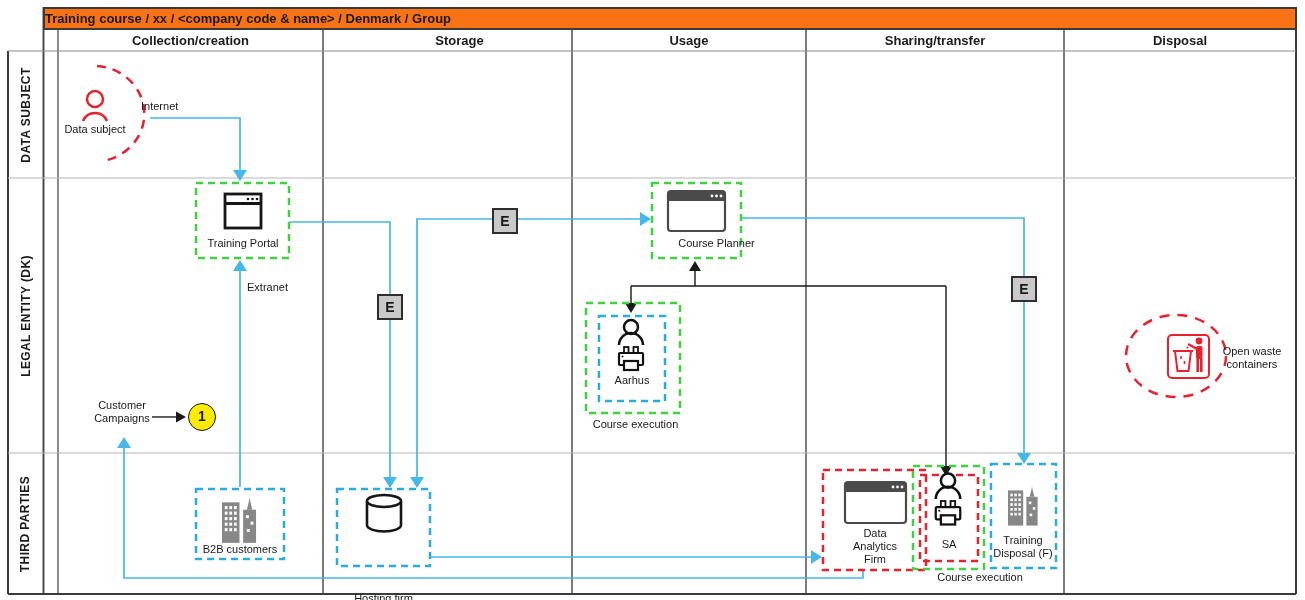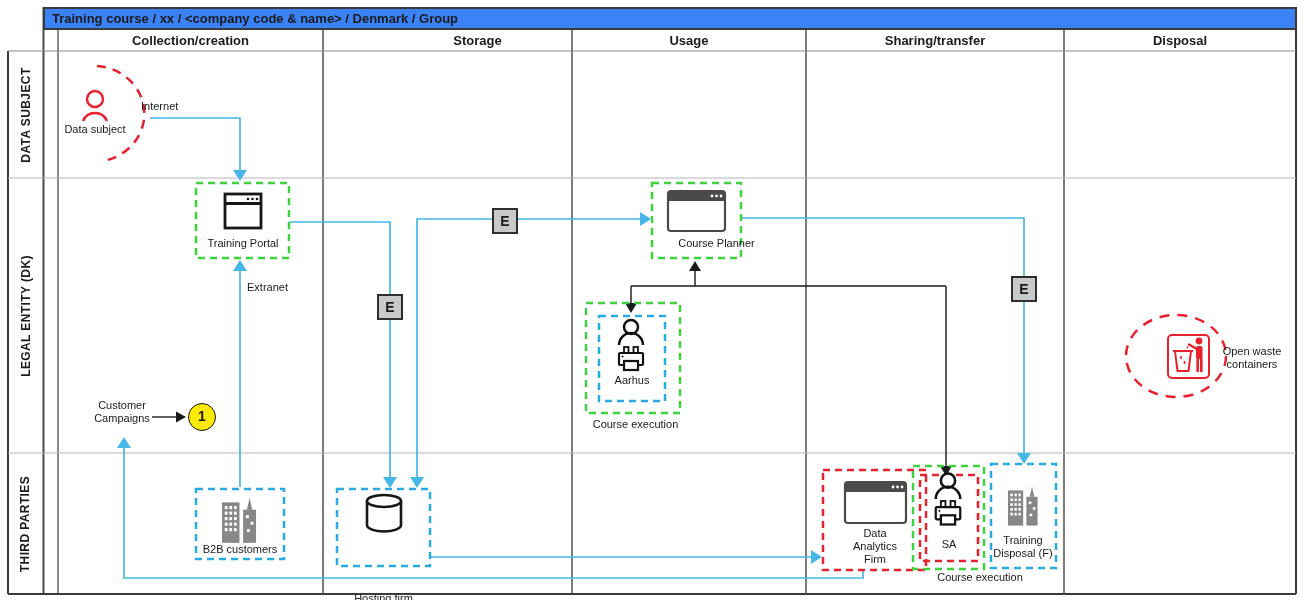--- a/index.html
+++ b/index.html
@@ -2,22 +2,22 @@
 <html><head>
 <meta charset="utf-8">
 <style>
   html,body{margin:0;padding:0;background:#ffffff;}
   #canvas{position:relative;width:1305px;height:600px;background:#ffffff;
           font-family:"Liberation Sans",sans-serif;color:#1a1a1a;overflow:hidden;}
   svg{position:absolute;left:0;top:0;}
   .lbl{position:absolute;font-size:11px;line-height:13px;color:#1a1a1a;}
   .ctr{text-align:center;}
   #title-bar{position:absolute;left:43px;top:7px;width:1254px;height:23px;
-             box-sizing:border-box;border:2px solid #3a3a3a;background:#3b82f6;
-             font-size:13px;font-weight:bold;line-height:19px;padding-left:7px;}
+             box-sizing:border-box;border:2px solid #3a3a3a;background:#f97316;
+             font-size:13px;font-weight:bold;line-height:19px;}
   .colhdr{position:absolute;top:33px;height:16px;font-size:13px;font-weight:bold;text-align:center;}
   .rowlabel{position:absolute;left:8px;width:35px;display:flex;align-items:center;justify-content:center;}
   .rowlabel span{transform:rotate(-90deg);white-space:nowrap;font-weight:bold;font-size:12px;letter-spacing:.4px;}
   .e-badge{position:absolute;width:26px;height:26px;box-sizing:border-box;background:#c9c9c9;
            border:2px solid #2e2e2e;font-size:14px;font-weight:bold;text-align:center;line-height:22px;}
   .step-badge{position:absolute;left:188px;top:403px;width:28px;height:28px;box-sizing:border-box;
            background:#ffeb00;border:1.6px solid #141414;border-radius:50%;
            font-size:14px;font-weight:bold;text-align:center;line-height:25px;}
 </style>
 </head>
@@ -201,21 +201,21 @@
         <rect x="1200" y="358" width="2.6" height="14" fill="#e8212e"></rect>
         <circle cx="1187.5" cy="347.5" r="1" fill="#e8212e"></circle>
         <circle cx="1186" cy="350.5" r="0.8" fill="#e8212e"></circle>
       </g>
     </g>
   </svg>
 
   <div id="title-bar">Training course / xx / &lt;company code &amp; name&gt; / Denmark / Group</div>
 
   <div class="colhdr" style="left:58px;width:265px;">Collection/creation</div>
-  <div class="colhdr" style="left:341px;width:273px;">Storage</div>
+  <div class="colhdr" style="left:323px;width:273px;">Storage</div>
   <div class="colhdr" style="left:572px;width:234px;">Usage</div>
   <div class="colhdr" style="left:806px;width:258px;">Sharing/transfer</div>
   <div class="colhdr" style="left:1064px;width:232px;">Disposal</div>
 
   <div class="rowlabel" style="top:51px;height:127px;">
     <span>DATA SUBJECT</span>
     </div>
   <div class="rowlabel" style="top:178px;height:275px;">
     <span>LEGAL ENTITY (DK)</span>
     </div>

